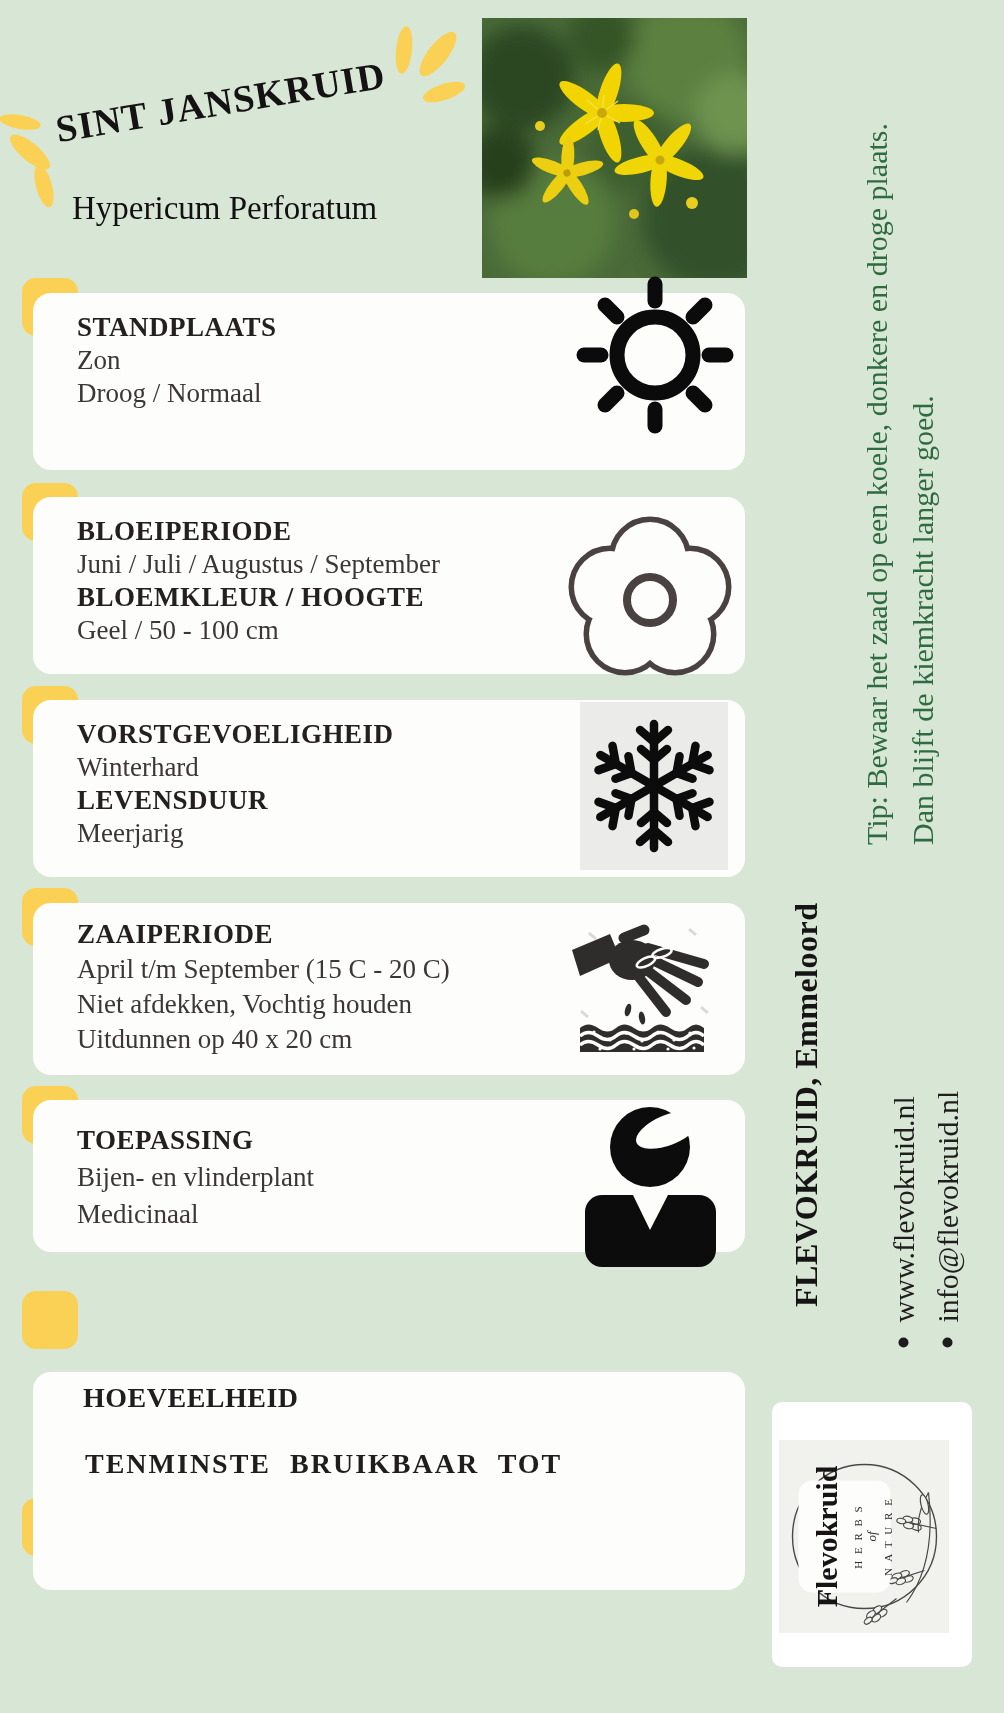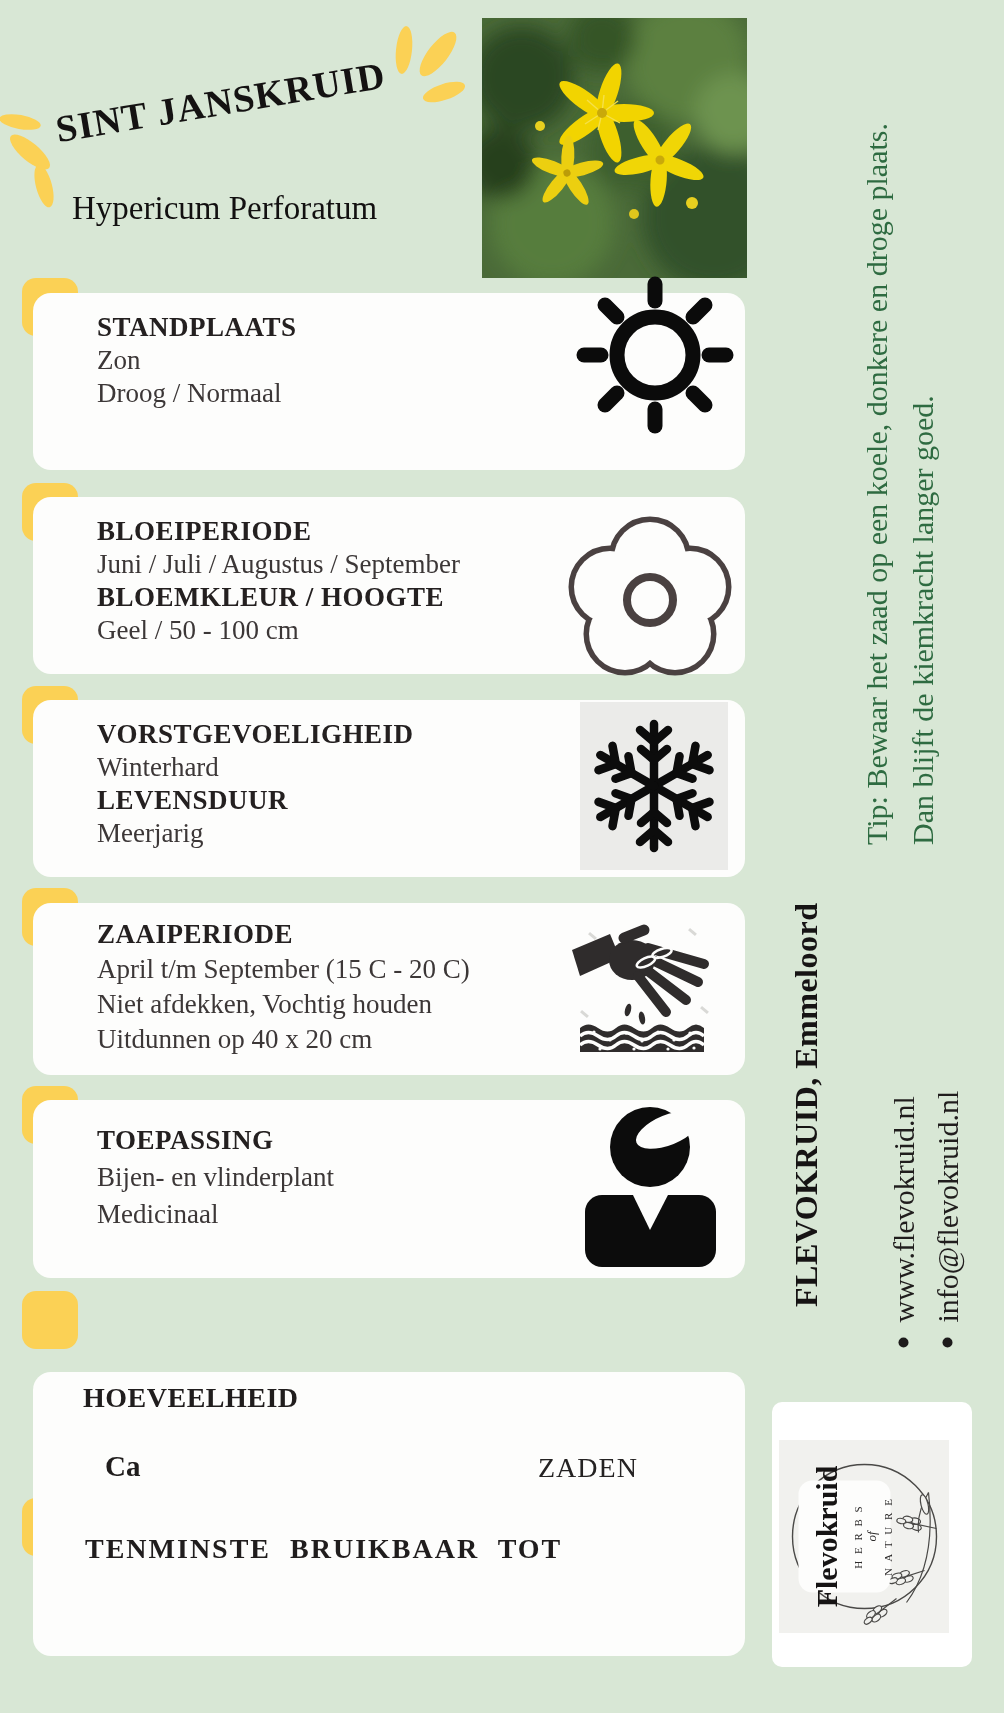--- a/index.html
+++ b/index.html
@@ -10,25 +10,25 @@
   .title{position:absolute;left:48px;top:80px;width:345px;text-align:center;
          font-weight:bold;font-size:38px;letter-spacing:1px;color:#141212;
          transform:rotate(-9.5deg);}
   .subtitle{position:absolute;left:64px;top:190px;font-size:33px;color:#121010;margin-left:8px;}
   .photo{position:absolute;left:482px;top:18px;width:265px;height:260px;}
   .sparkle{position:absolute;}
 
   
   .card{position:absolute;left:33px;width:712px;background:#fdfdfc;border-radius:18px;}
   .c1{top:293px;height:177px}.c2{top:497px;height:177px}.c3{top:700px;height:177px}
-  .c4{top:903px;height:172px}.c5{top:1100px;height:178px}.c6{top:1372px;height:218px}
-  .c7{top:1513px;height:143px}
+  .c4{top:903px;height:172px}.c5{top:1100px;height:152px}.c6{top:1372px;height:218px}
+  .c7{top:1428px;height:143px}
   .tab{position:absolute;left:22px;width:56px;height:58px;background:#fbd155;border-radius:14px;}
   .t1{top:278px}.t2{top:483px}.t3{top:686px}.t4{top:888px}.t5{top:1086px}.t6{top:1291px}.t7{top:1498px}
-  .txt{padding:18px 0 0 64px;font-size:27px;line-height:33px;}
+  .txt{padding:18px 0 0 44px;font-size:27px;line-height:33px;}
   .c4 .txt{padding-top:14px;line-height:35px;}
   .c5 .txt{padding-top:22px;line-height:37px;}
   .lbl{font-weight:bold;color:#242020;letter-spacing:.5px;}
   .val{color:#3c3737;}
   .qty-label{position:absolute;left:50px;top:10px;font-size:28px;font-weight:bold;letter-spacing:.5px;}
   .qty-ca{position:absolute;left:32px;top:78px;font-size:29px;font-weight:bold;margin-left:40px;}
   .qty-zaden{position:absolute;left:505px;top:80px;font-size:28px;letter-spacing:1px;color:#242222;}
   .tht{position:absolute;left:52px;top:20px;font-size:28px;font-weight:bold;
        letter-spacing:2px;word-spacing:10px;}
 

